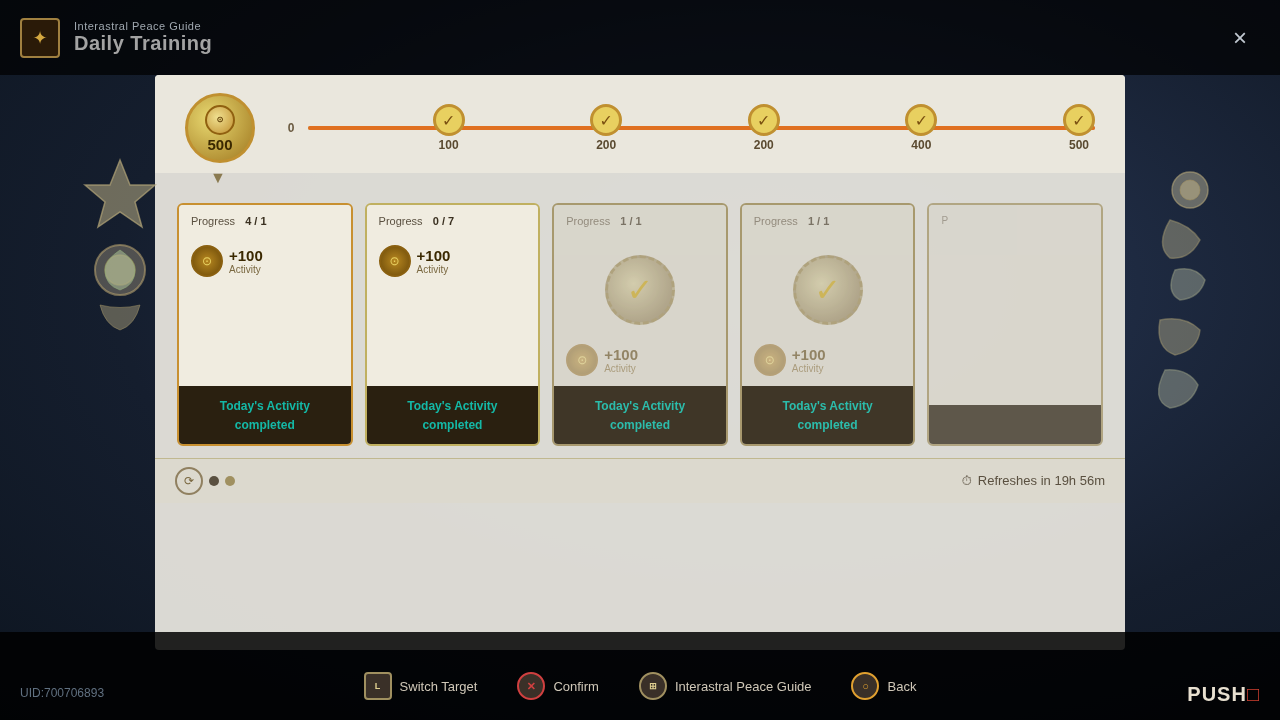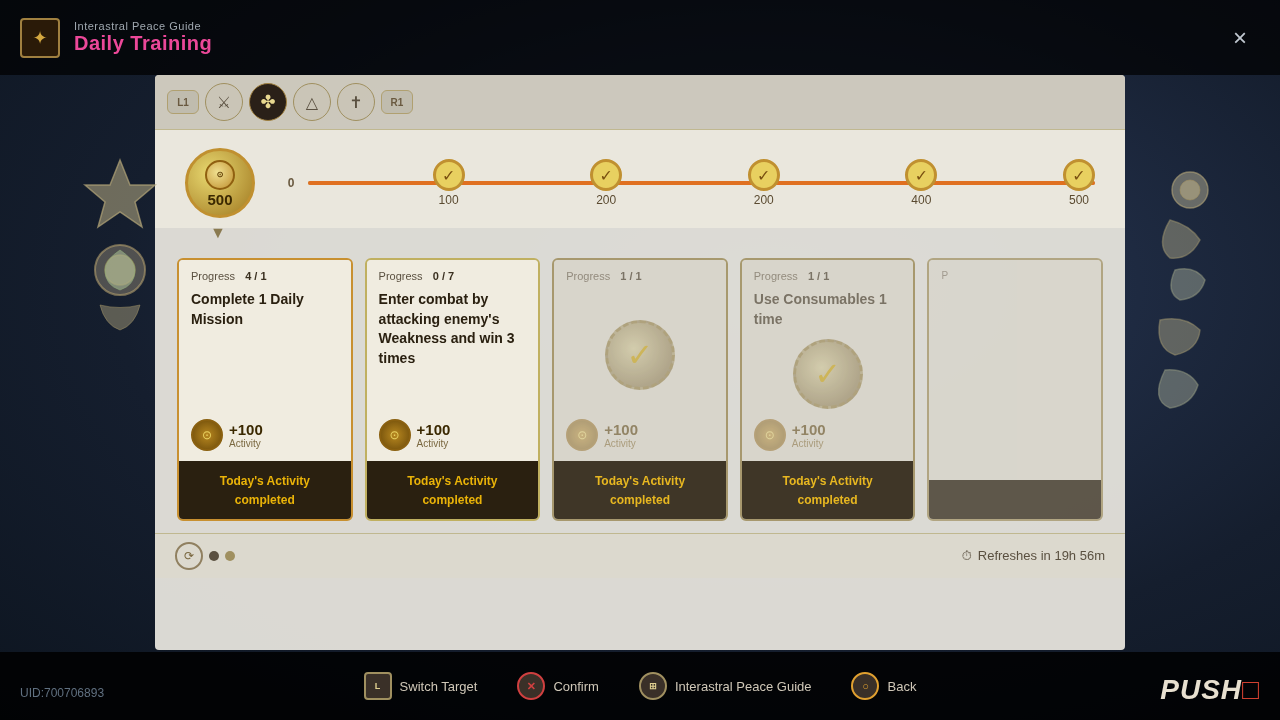--- a/index.html
+++ b/index.html
@@ -46,21 +46,21 @@
     }
 
     .top-bar-subtitle {
       font-size: 11px;
       color: #a0a8b0;
       letter-spacing: 0.5px;
     }
 
     .top-bar-title {
       font-size: 20px;
-      color: #ec4899;
+      color: #a3a3a3;
       font-weight: 600;
       letter-spacing: 0.5px;
     }
 
     .close-btn {
       position: absolute;
       right: 20px;
       top: 50%;
       transform: translateY(-50%);
       width: 40px; height: 40px;
@@ -199,21 +199,21 @@
       border: none;
       font-size: 12px;
       color: #6a5a40;
       font-weight: bold;
     }
 
     .milestone-label {
       font-size: 12px;
       color: #5a4a30;
       margin-top: 2px;
-      font-weight: 400;
+      font-weight: 700;
     }
 
     
     .cards-section {
       display: flex;
       gap: 0;
       padding: 12px 16px;
       overflow: hidden;
       flex: 1;
     }
@@ -324,21 +324,21 @@
 
     .card-footer {
       background: #2a2010;
       padding: 10px;
       text-align: center;
     }
 
     .card-footer-text {
       font-size: 12px;
       font-weight: bold;
-      color: #eab308;
+      color: #14b8a6;
       line-height: 1.4;
     }
 
     
     .panel-bottom {
       display: flex;
       align-items: center;
       justify-content: space-between;
       padding: 8px 20px;
       background: rgba(220,216,205,0.9);
@@ -362,44 +362,43 @@
     .refresh-text {
       font-size: 13px;
       color: #5a5040;
       display: flex; align-items: center; gap: 6px;
     }
 
     
     .bottom-bar {
       position: absolute;
       bottom: 0; left: 0; right: 0;
-      height: 68px;
+      height: 88px;
       background: rgba(0,0,0,0.85);
       display: flex;
       align-items: center;
       padding: 0 20px;
     }
 
     .uid-text {
       position: absolute;
       left: 20px;
       bottom: 20px;
       font-size: 12px;
       color: #607080;
     }
 
     .push-logo {
       position: absolute;
       right: 20px;
       bottom: 14px;
-      font-size: 28px;
+      font-size: 20px;
       font-weight: 900;
       color: #e8e0d0;
       letter-spacing: 1px;
-      font-style: italic;
     }
 
     .push-logo span {
       color: #d04030;
     }
 
     .bottom-controls {
       position: absolute;
       bottom: 0; left: 0; right: 0;
       height: 68px;
@@ -477,28 +476,20 @@
     <polygon points="40,10 50,35 75,35 55,52 62,77 40,62 18,77 25,52 5,35 30,35" fill="rgba(200,185,140,0.5)" stroke="rgba(180,165,120,0.7)" stroke-width="1.5"></polygon>
     <circle cx="40" cy="120" r="25" fill="rgba(220,200,160,0.3)" stroke="rgba(180,160,110,0.6)" stroke-width="2"></circle>
     <circle cx="40" cy="120" r="15" fill="rgba(200,180,130,0.4)" stroke="rgba(160,140,90,0.6)" stroke-width="1.5"></circle>
     <path d="M40,100 Q55,110 55,120 Q55,135 40,140 Q25,135 25,120 Q25,110 40,100Z" fill="rgba(180,200,160,0.5)" stroke="rgba(140,170,120,0.6)" stroke-width="1"></path>
     <path d="M20,155 Q40,160 60,155 Q55,175 40,180 Q25,175 20,155Z" fill="rgba(200,185,140,0.4)" stroke="rgba(160,145,100,0.5)" stroke-width="1"></path>
   </svg>
 </div>
 
 <div class="main-panel">
 
-  <div class="tab-bar">
-    <div class="tab-btn nav-label">L1</div>
-    <div class="tab-btn" style="font-size:16px;">⚔</div>
-    <div class="tab-btn active" style="font-size:18px;">✤</div>
-    <div class="tab-btn" style="font-size:16px;">△</div>
-    <div class="tab-btn" style="font-size:16px;">✝</div>
-    <div class="tab-btn nav-label">R1</div>
-  </div>
 
   <div class="progress-section">
     <div class="progress-coin">
       <div class="progress-coin-inner">⊙</div>
       <span class="progress-coin-num">500</span>
     </div>
 
     <div class="progress-track-container">
       <div class="progress-milestones">
 
@@ -533,40 +524,38 @@
 
   <div style="text-align:left;padding-left:55px;font-size:16px;color:#8a7a50;margin-top:-4px;margin-bottom:4px;">▼</div>
 
   <div class="cards-section">
 
     <div class="activity-card active-border">
       <div class="card-body">
         <div class="progress-label">
           Progress &nbsp;<span class="prog-num">4 / 1</span>
         </div>
-        <div class="card-title">Complete 1 Daily Mission</div>
         <div class="card-reward">
           <div class="reward-icon">⊙</div>
           <div class="reward-text">
             <span class="reward-amount">+100</span>
             <span class="reward-type">Activity</span>
           </div>
         </div>
       </div>
       <div class="card-footer">
         <span class="card-footer-text">Today's Activity completed</span>
       </div>
     </div>
 
     <div class="activity-card" style="border-color:#c0b060;">
       <div class="card-body">
         <div class="progress-label">
           Progress &nbsp;<span class="prog-num">0 / 7</span>
         </div>
-        <div class="card-title">Enter combat by attacking enemy's Weakness and win 3 times</div>
         <div class="card-reward">
           <div class="reward-icon">⊙</div>
           <div class="reward-text">
             <span class="reward-amount">+100</span>
             <span class="reward-type">Activity</span>
           </div>
         </div>
       </div>
       <div class="card-footer">
         <span class="card-footer-text">Today's Activity completed</span>
@@ -592,21 +581,20 @@
       <div class="card-footer">
         <span class="card-footer-text">Today's Activity completed</span>
       </div>
     </div>
 
     <div class="activity-card" style="border-color:#a09060;opacity:0.88;">
       <div class="card-body completed">
         <div class="progress-label" style="color:#7a7060;">
           Progress &nbsp;<span class="prog-num" style="color:#5a5040;">1 / 1</span>
         </div>
-        <div class="card-title completed-text">Use Consumables 1 time</div>
         <div class="check-overlay">
           <div class="check-circle">✓</div>
         </div>
         <div class="card-reward">
           <div class="reward-icon" style="opacity:0.6;">⊙</div>
           <div class="reward-text">
             <span class="reward-amount" style="color:#7a6840;">+100</span>
             <span class="reward-type" style="color:#9a8860;">Activity</span>
           </div>
         </div>

